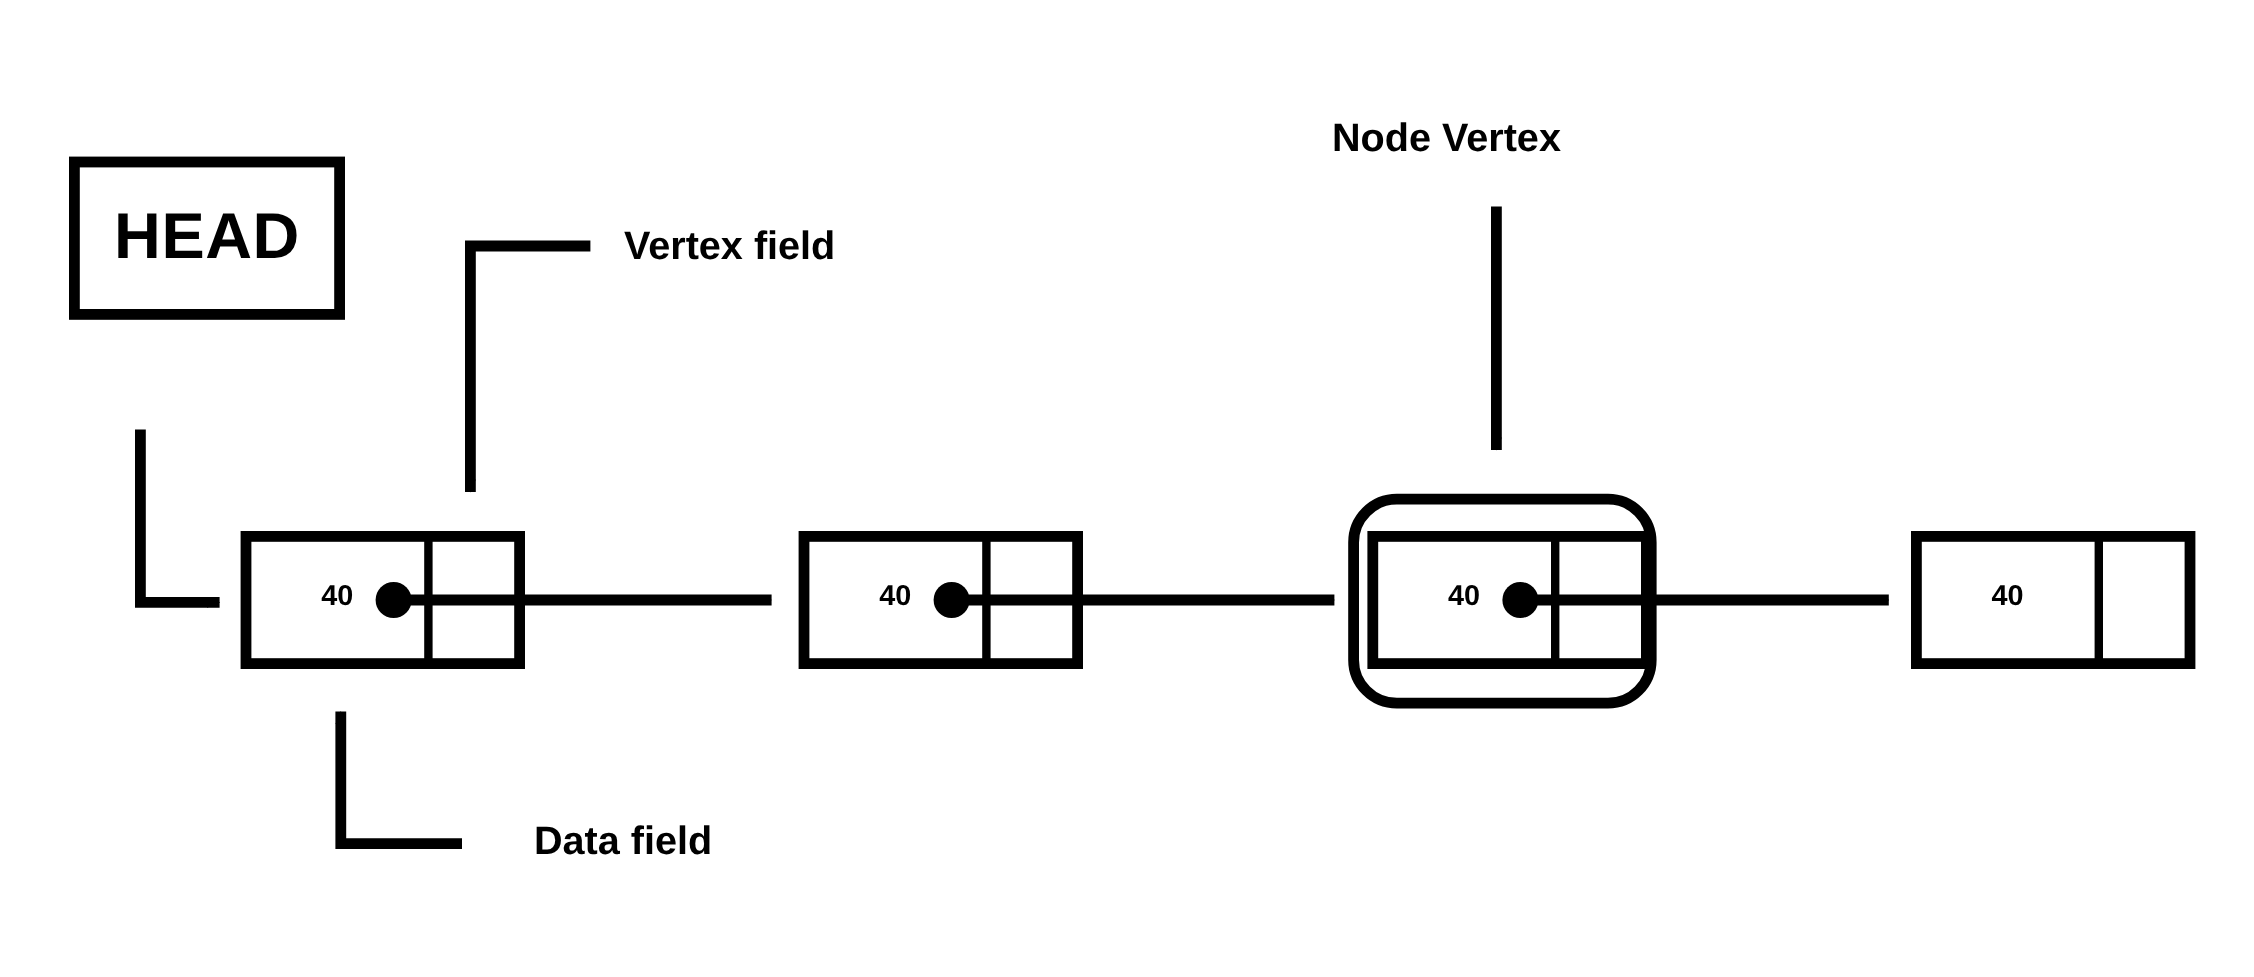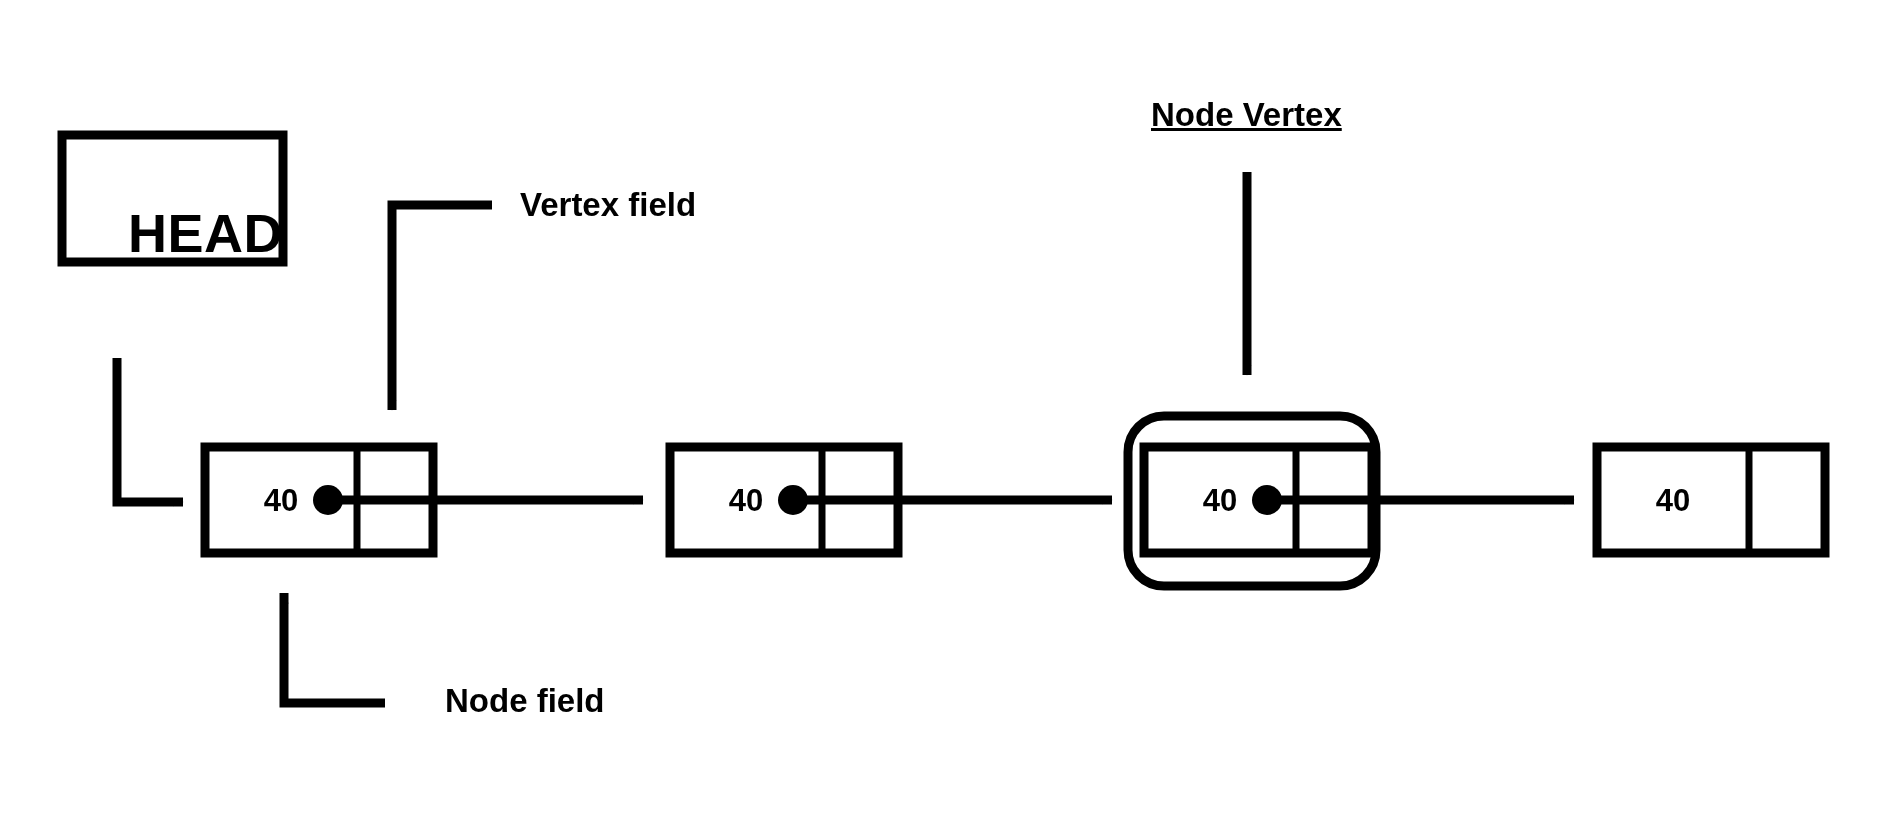--- a/index.html
+++ b/index.html
@@ -30,21 +30,21 @@
     font-family: "Liberation Sans", sans-serif;
     font-weight: bold;
     color: #000000;
     white-space: nowrap;
     line-height: 1;
   }
   .node-value {
     position: absolute;
     font-family: "Liberation Sans", sans-serif;
     font-weight: bold;
-    font-size: 31px;
+    font-size: 24px;
     color: #000000;
     text-align: center;
     line-height: 1;
   }
   .head-text {
     font-size: 54px;
     letter-spacing: 0.5px;
   }
   .annot-text {
     font-size: 33px;
@@ -89,24 +89,24 @@
     <rect x="1597" y="447" width="228" height="106" fill="#ffffff" stroke="#000000" stroke-width="9"></rect>
     <line x1="1749" y1="447" x2="1749" y2="553" stroke="#000000" stroke-width="7"></line>
 
     <path d="M492,205 L392,205 L392,410" fill="none" stroke="#000000" stroke-width="9" marker-end="url(#arrowhead)"></path>
 
     <path d="M1247,172 L1247,375" fill="none" stroke="#000000" stroke-width="9" marker-end="url(#arrowhead)"></path>
 
     <path d="M385,703 L284,703 L284,593" fill="none" stroke="#000000" stroke-width="9" marker-end="url(#arrowhead)"></path>
   </svg>
 
-  <div class="label head-text" style="left:62px; top:170px; width:221px; text-align:right;margin-top:36px;">HEAD</div>
+  <div class="label head-text" style="left:62px; top:170px; width:221px; text-align:center;">HEAD</div>
 
   <div class="node-value" style="left:205px; top:485px; width:152px;">40</div>
   <div class="node-value" style="left:670px; top:485px; width:152px;">40</div>
   <div class="node-value" style="left:1144px; top:485px; width:152px;">40</div>
   <div class="node-value" style="left:1597px; top:485px; width:152px;">40</div>
 
   <div class="label annot-text" style="left:520px; top:188px;">Vertex field</div>
-  <div class="label annot-text" style="left:1151px; top:98px;text-decoration:underline;">Node Vertex</div>
-  <div class="label annot-text" style="left:445px; top:684px;">Node field</div>
+  <div class="label annot-text" style="left:1110px; top:98px;">Node Vertex</div>
+  <div class="label annot-text" style="left:445px; top:684px;">Data field</div>
 
 </div>
 
 </body></html>

